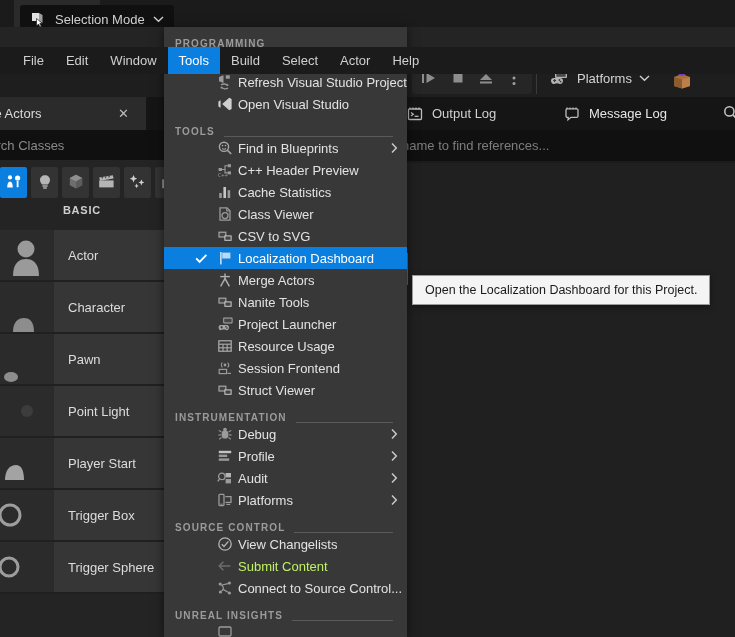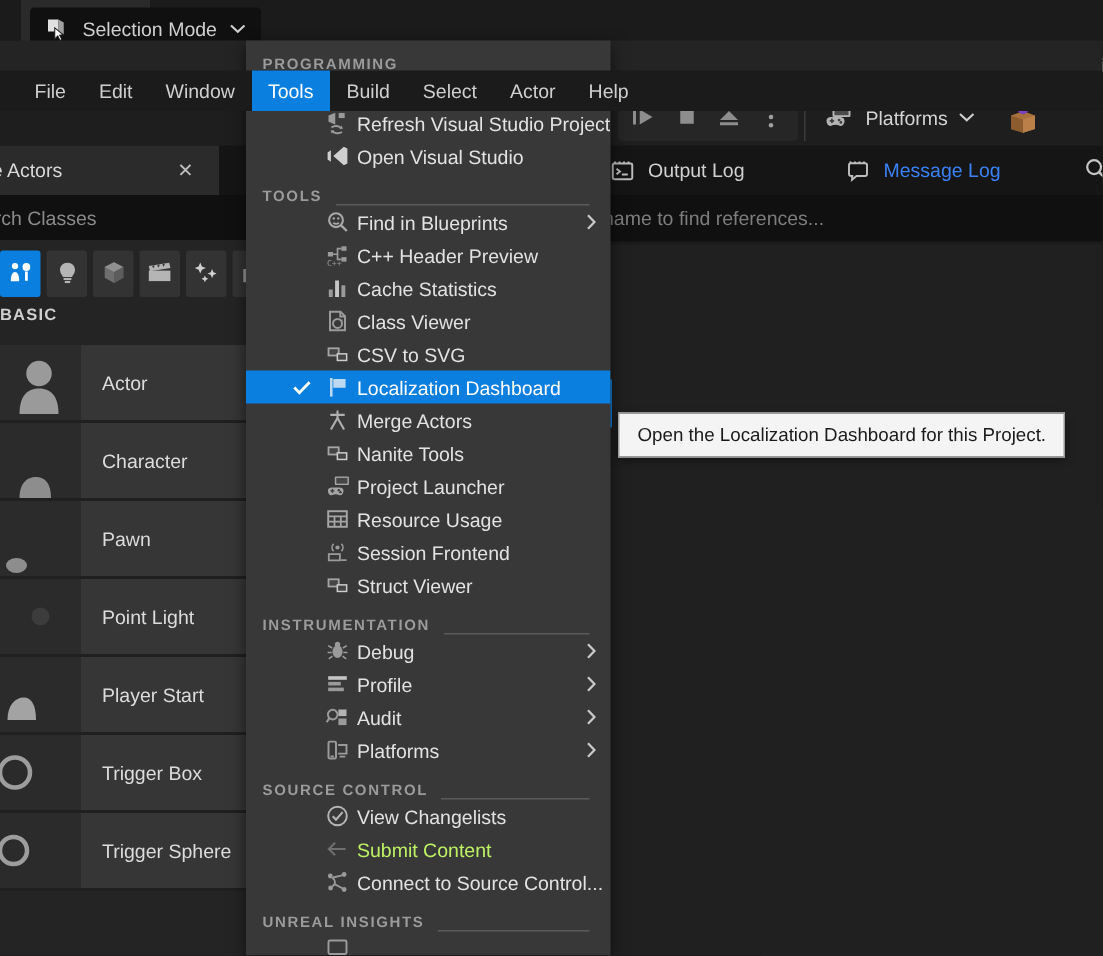--- a/index.html
+++ b/index.html
@@ -185,21 +185,21 @@
     height: 33px;
     display: flex; align-items: center; gap: 9px;
     color: #d0d0d0; font-size: 13px; white-space: nowrap;
     z-index: 8;
   }
   #messagelog-tab {
     position: absolute;
     left: 564px; top: 97px;
     height: 33px;
     display: flex; align-items: center; gap: 9px;
-    color: #3b82f6; font-size: 13px; white-space: nowrap;
+    color: #e5e5e5; font-size: 13px; white-space: nowrap;
     z-index: 8;
   }
   #rightsearch-icon {
     position: absolute;
     left: 722px; top: 104px;
     z-index: 8;
   }
 
   
   #leftpanel {
@@ -236,21 +236,21 @@
     display: flex; align-items: center; justify-content: center;
     background: #333333;
     border-radius: 2px;
     flex: 0 0 auto;
   }
   .cat-icon.sel { background: #0b7fe0; }
   #basic-label {
     position: absolute;
     left: 0; top: 74px;
     width: 164px;
-    text-align: left;
+    text-align: center;
     font-size: 11px;
     letter-spacing: 0.8px;
     color: #cfcfcf;
     font-weight: 700;
   }
   #actor-list {
     position: absolute;
     left: 0; top: 100px;
     width: 164px;
     background: #242424;

